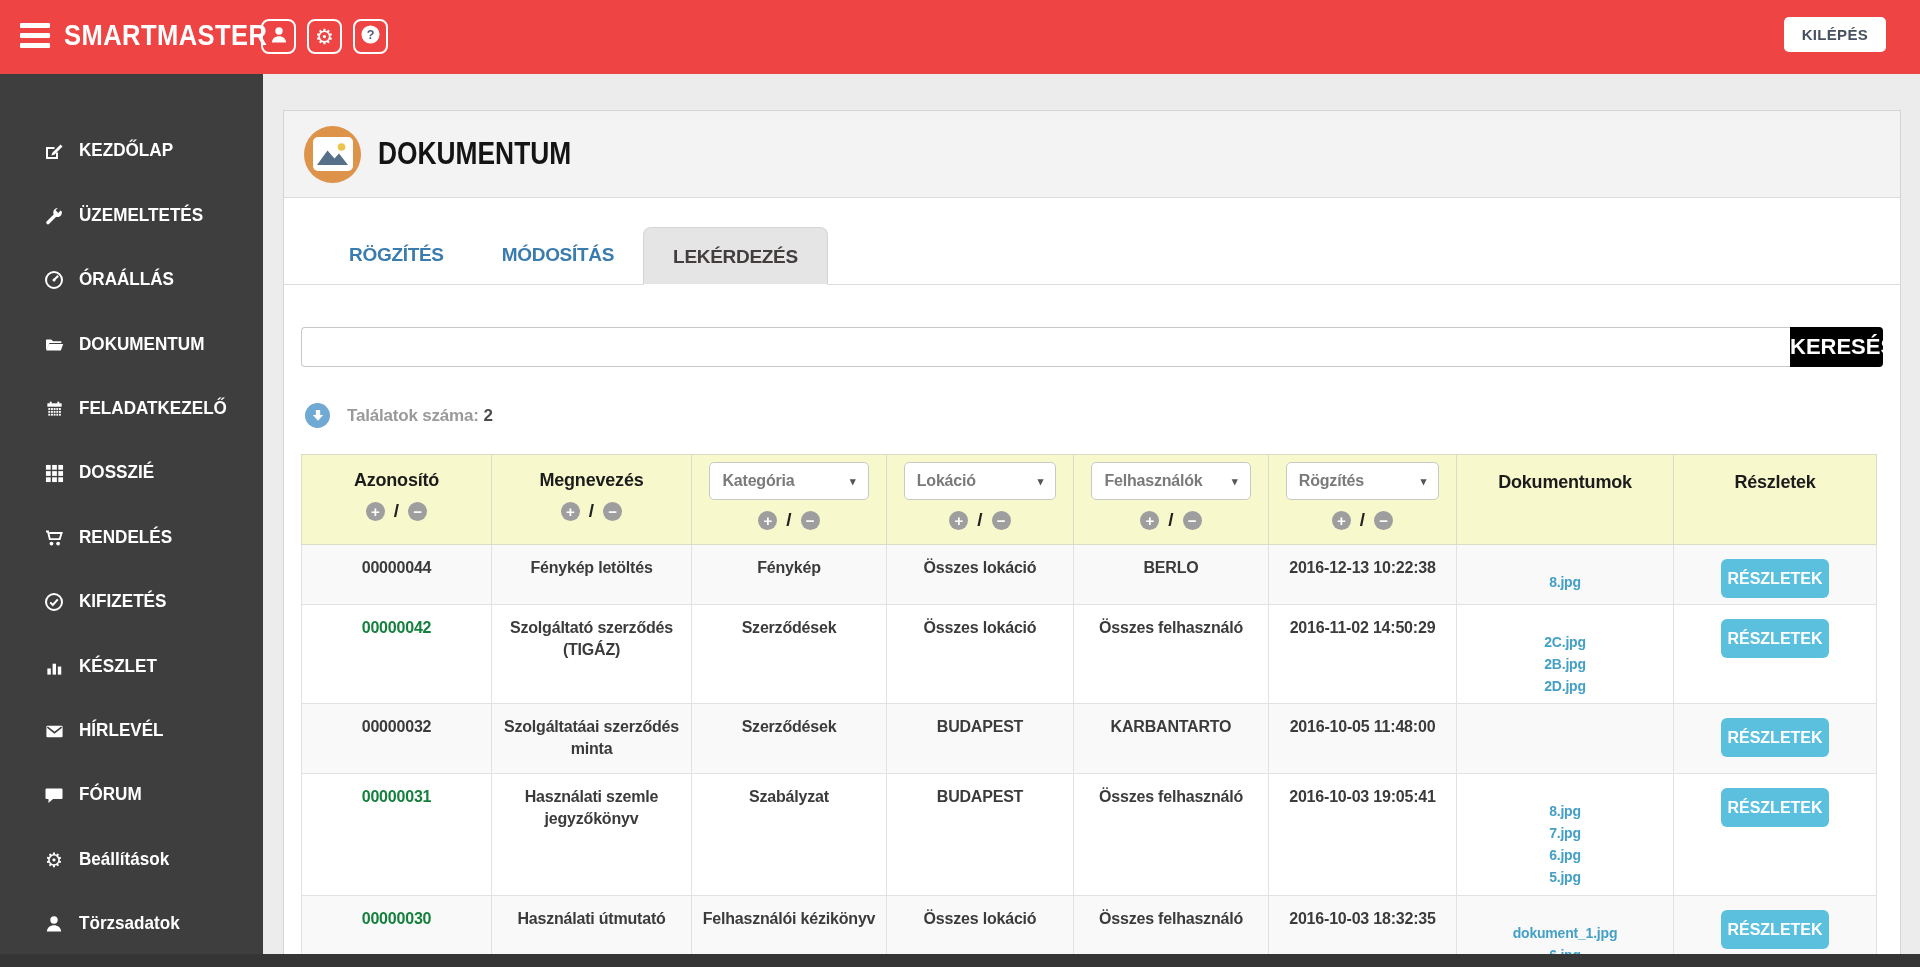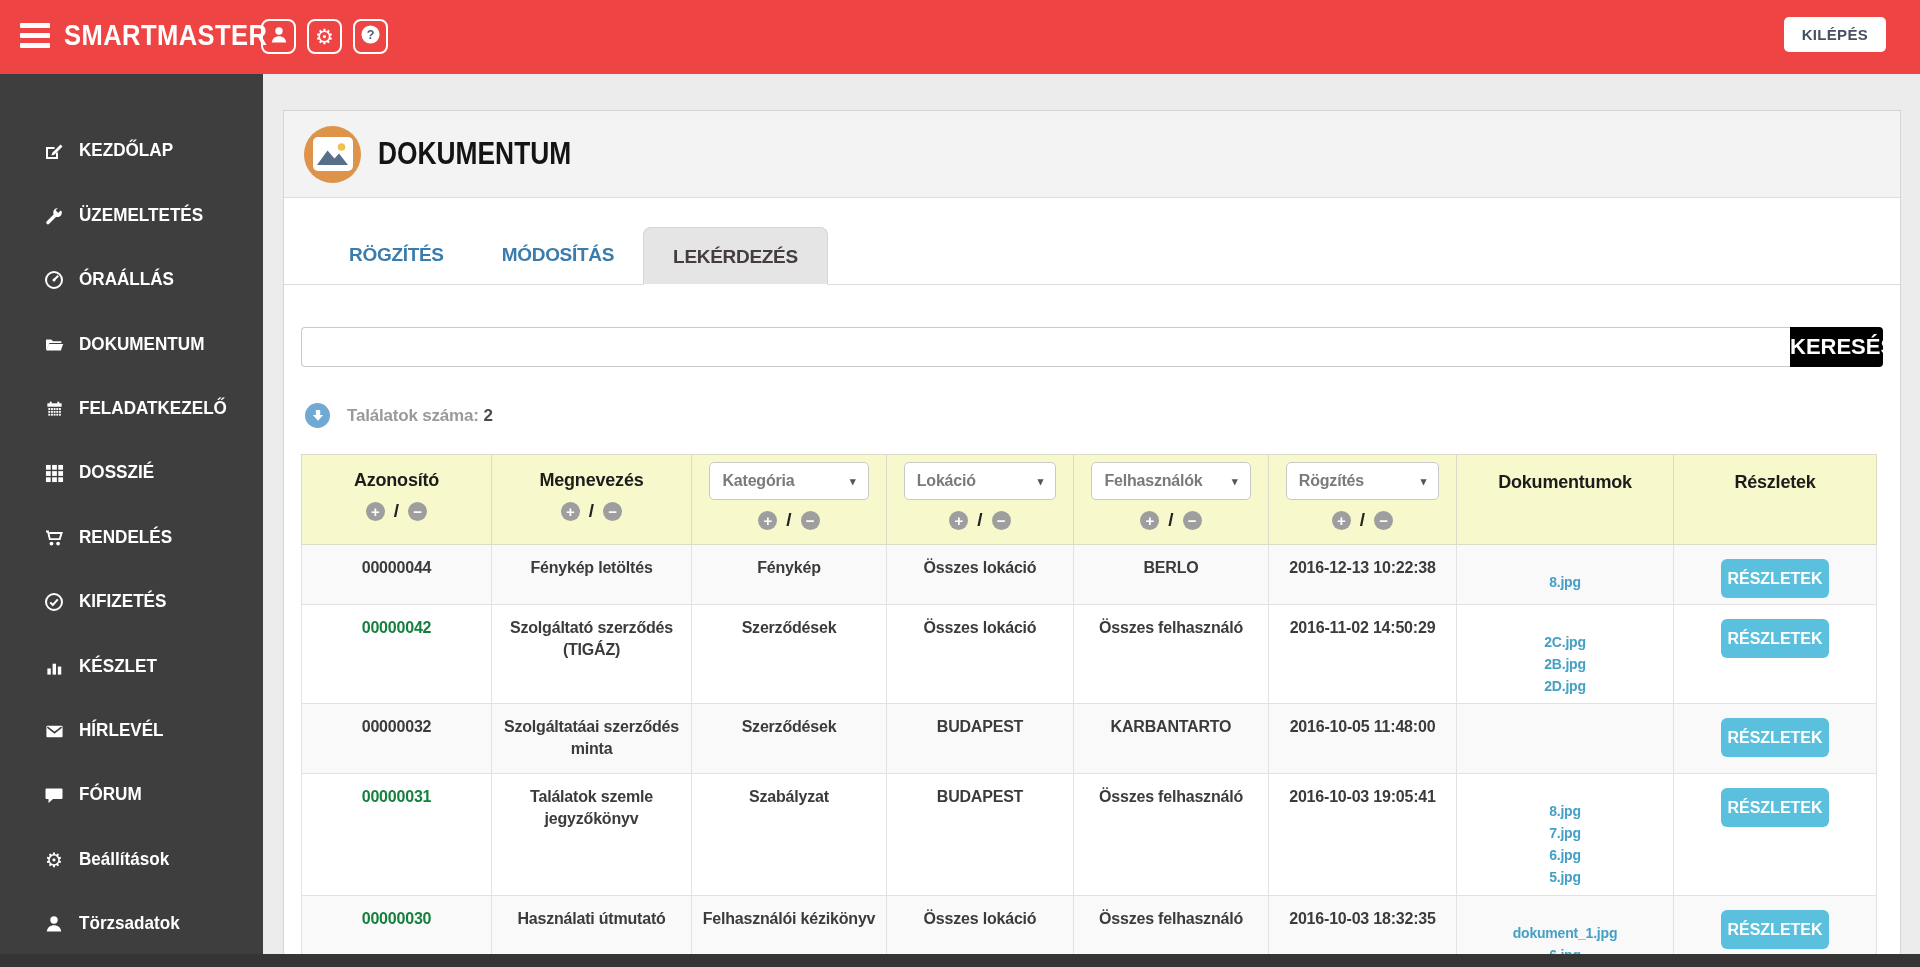--- a/index.html
+++ b/index.html
@@ -394,21 +394,21 @@
             <td>Szolgáltatáai szerződés minta</td>
             <td>Szerződések</td>
             <td>BUDAPEST</td>
             <td>KARBANTARTO</td>
             <td>2016-10-05 11:48:00</td>
             <td class="files"></td>
             <td><button class="btn-details">RÉSZLETEK</button></td>
           </tr>
           <tr class="even" style="height:122px">
             <td class="id-red">00000031</td>
-            <td>Találatok szemle jegyzőkönyv</td>
+            <td>Használati szemle jegyzőkönyv</td>
             <td>Szabályzat</td>
             <td>BUDAPEST</td>
             <td>Összes felhasználó</td>
             <td>2016-10-03 19:05:41</td>
             <td class="files">
               <div class="file-link">8.jpg</div>
               <div class="file-link">7.jpg</div>
               <div class="file-link">6.jpg</div>
               <div class="file-link">5.jpg</div>
             </td>

